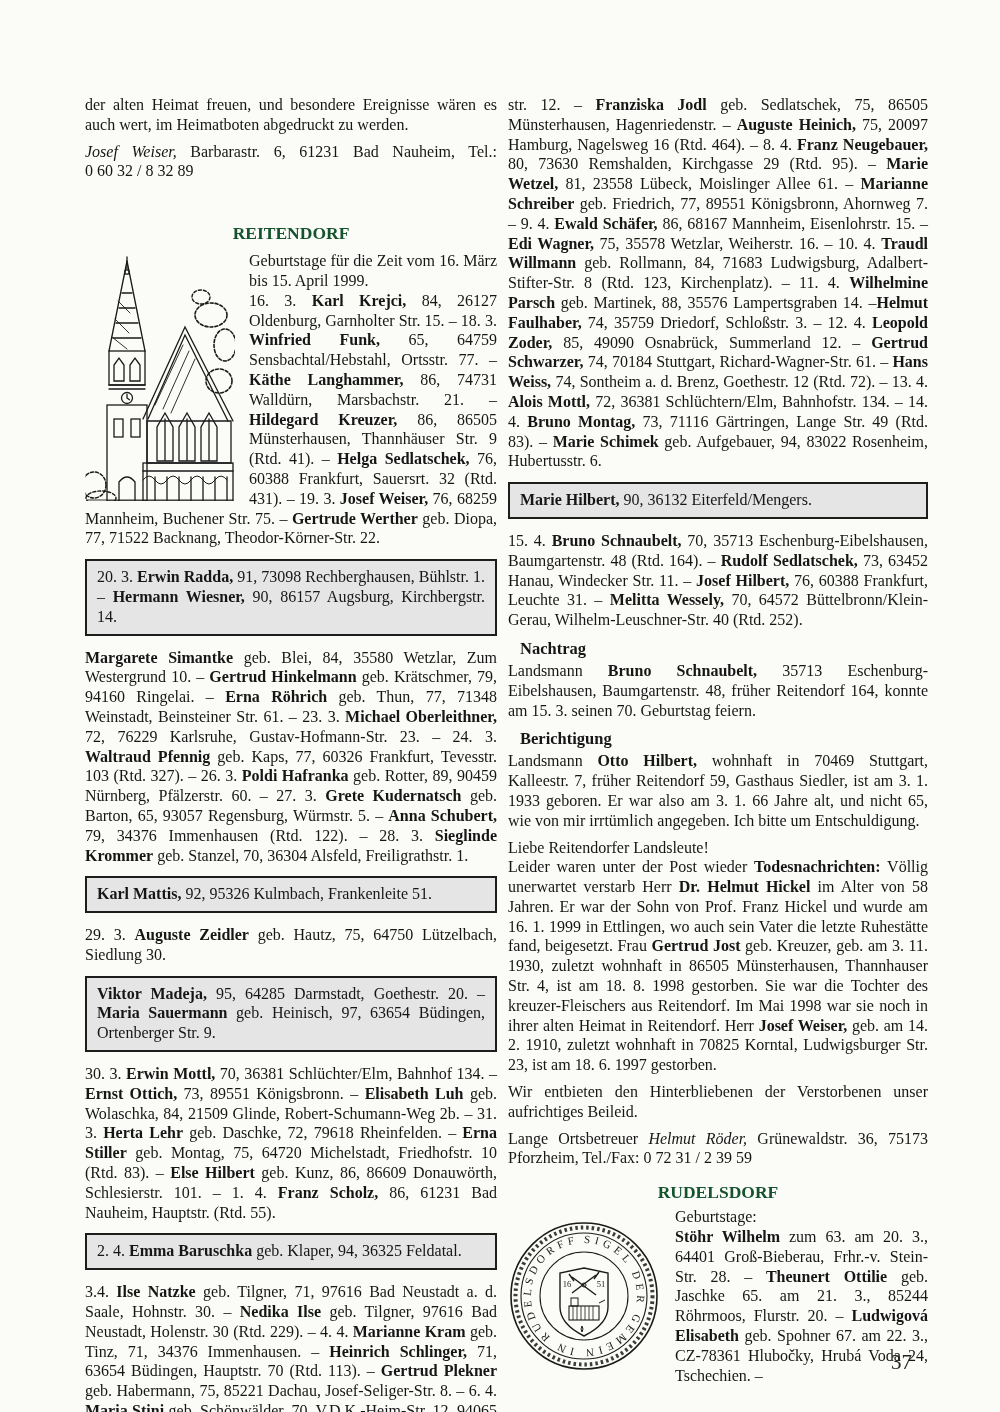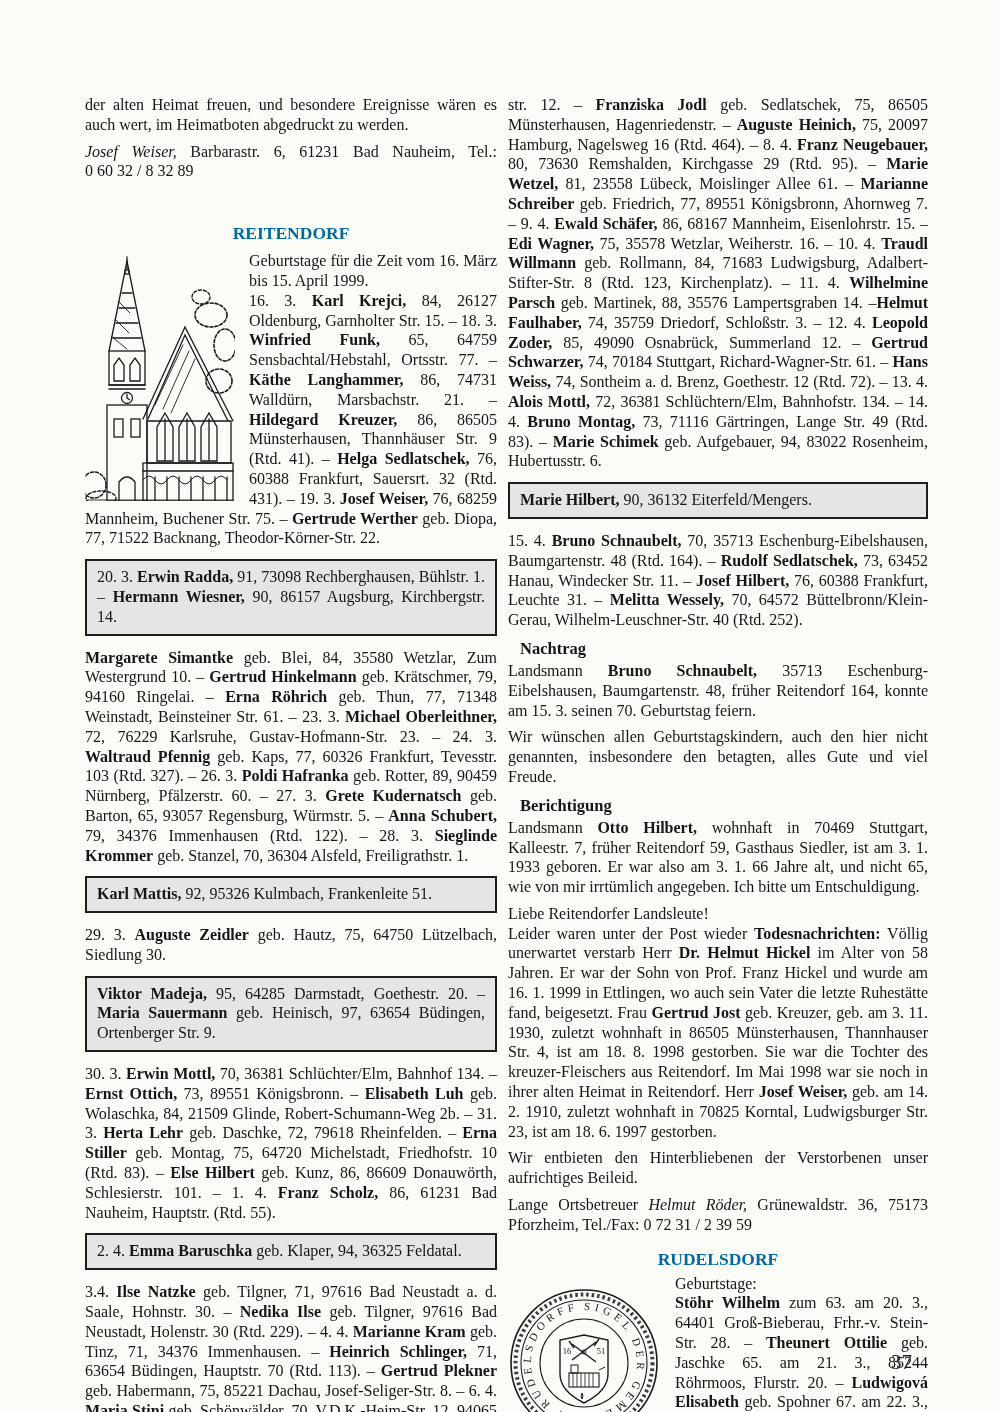--- a/index.html
+++ b/index.html
@@ -7,21 +7,21 @@
   .sheet{
     position:relative;width:1000px;height:1412px;margin:0 auto;
     background:#fbfbf8;color:#161616;overflow:hidden;
     box-sizing:border-box;padding:95px 72px 0 85px;
   }
   .columns{display:grid;grid-template-columns:412px 420px;column-gap:11px;}
   .para{margin:0 0 7px;font-size:16px;line-height:19.8px;text-align:justify;}
   .para:last-child{margin-bottom:0;}
   .box{border:2px solid #1d1d1b;background:#e5e5e5;padding:6px 10px 7px;margin:11px 0 12px;}
   .box .para{margin:0;}
-  h2.section{font-size:17.5px;font-weight:700;text-align:center;color:#0369a1;}
+  h2.section{font-size:17.5px;font-weight:700;text-align:center;color:#14532d;}
   .h2-reitendorf{margin:42px 0 7px;}
   .h2-rudelsdorf{margin:14px 0 4px;}
   h3.sub{font-size:16.5px;font-weight:700;margin:9px 12px 2px;}
   figure{margin:0;}
   .figwrap::after{content:"";display:table;clear:both;}
   .church-fig{float:left;width:150px;height:248px;margin:2px 14px 0 0;}
   .seal-fig{float:left;width:152px;height:170px;margin:4px 15px 2px 0;}
   .church-fig svg,.seal-fig svg{width:100%;height:100%;display:block;}
   .pageno{position:absolute;right:88px;bottom:37px;font-size:21px;color:#222;}
 </style>
@@ -116,21 +116,20 @@
       <p class="para"><span>str. 12. – </span><b>Franziska Jodl</b><span> geb. Sedlatschek, 75, 86505 Münsterhausen, Hagenriedenstr. – </span><b>Auguste Heinich,</b><span> 75, 20097 Hamburg, Nagelsweg 16 (Rtd. 464). – 8. 4. </span><b>Franz Neugebauer,</b><span> 80, 73630 Remshalden, Kirchgasse 29 (Rtd. 95). – </span><b>Marie Wetzel,</b><span> 81, 23558 Lübeck, Moislinger Allee 61. – </span><b>Marianne Schreiber</b><span> geb. Friedrich, 77, 89551 Königsbronn, Ahornweg 7. – 9. 4. </span><b>Ewald Schäfer,</b><span> 86, 68167 Mannheim, Eisenlohrstr. 15. – </span><b>Edi Wagner,</b><span> 75, 35578 Wetzlar, Weiherstr. 16. – 10. 4. </span><b>Traudl Willmann</b><span> geb. Rollmann, 84, 71683 Ludwigsburg, Adalbert-Stifter-Str. 8 (Rtd. 123, Kirchenplatz). – 11. 4. </span><b>Wilhelmine Parsch</b><span> geb. Martinek, 88, 35576 Lampertsgraben 14. –</span><b>Helmut Faulhaber,</b><span> 74, 35759 Driedorf, Schloßstr. 3. – 12. 4. </span><b>Leopold Zoder,</b><span> 85, 49090 Osnabrück, Summerland 12. – </span><b>Gertrud Schwarzer,</b><span> 74, 70184 Stuttgart, Richard-Wagner-Str. 61. – </span><b>Hans Weiss,</b><span> 74, Sontheim a. d. Brenz, Goethestr. 12 (Rtd. 72). – 13. 4. </span><b>Alois Mottl,</b><span> 72, 36381 Schlüchtern/Elm, Bahnhofstr. 134. – 14. 4. </span><b>Bruno Montag,</b><span> 73, 71116 Gärtringen, Lange Str. 49 (Rtd. 83). – </span><b>Marie Schimek</b><span> geb. Aufgebauer, 94, 83022 Rosenheim, Hubertusstr. 6.</span></p>
 
       <div class="box">
         <p class="para"><b>Marie Hilbert,</b><span> 90, 36132 Eiterfeld/Mengers.</span></p>
       </div>
 
       <p class="para"><span>15. 4. </span><b>Bruno Schnaubelt,</b><span> 70, 35713 Eschenburg-Eibelshausen, Baumgartenstr. 48 (Rtd. 164). – </span><b>Rudolf Sedlatschek,</b><span> 73, 63452 Hanau, Windecker Str. 11. – </span><b>Josef Hilbert,</b><span> 76, 60388 Frankfurt, Leuchte 31. – </span><b>Melitta Wessely,</b><span> 70, 64572 Büttelbronn/Klein-Gerau, Wilhelm-Leuschner-Str. 40 (Rtd. 252).</span></p>
 
       <h3 class="sub">Nachtrag</h3>
       <p class="para"><span>Landsmann </span><b>Bruno Schnaubelt,</b><span> 35713 Eschenburg-Eibelshausen, Baumgartenstr. 48, früher Reitendorf 164, konnte am 15. 3. seinen 70. Geburtstag feiern.</span></p>
-      <p class="para"><span>Wir wünschen allen Geburtstagskindern, auch den hier nicht genannten, insbesondere den betagten, alles Gute und viel Freude.</span></p>
 
       <h3 class="sub">Berichtigung</h3>
       <p class="para"><span>Landsmann </span><b>Otto Hilbert,</b><span> wohnhaft in 70469 Stuttgart, Kalleestr. 7, früher Reitendorf 59, Gasthaus Siedler, ist am 3. 1. 1933 geboren. Er war also am 3. 1. 66 Jahre alt, und nicht 65, wie von mir irrtümlich angegeben. Ich bitte um Entschuldigung.</span></p>
 
       <p class="para" style="margin-top:0;margin-bottom:0;"><span>Liebe Reitendorfer Landsleute!</span></p>
       <p class="para"><span>Leider waren unter der Post wieder </span><b>Todesnachrichten:</b><span> Völlig unerwartet verstarb Herr </span><b>Dr. Helmut Hickel</b><span> im Alter von 58 Jahren. Er war der Sohn von Prof. Franz Hickel und wurde am 16. 1. 1999 in Ettlingen, wo auch sein Vater die letzte Ruhestätte fand, beigesetzt. Frau </span><b>Gertrud Jost</b><span> geb. Kreuzer, geb. am 3. 11. 1930, zuletzt wohnhaft in 86505 Münsterhausen, Thannhauser Str. 4, ist am 18. 8. 1998 gestorben. Sie war die Tochter des kreuzer-Fleischers aus Reitendorf. Im Mai 1998 war sie noch in ihrer alten Heimat in Reitendorf. Herr </span><b>Josef Weiser,</b><span> geb. am 14. 2. 1910, zuletzt wohnhaft in 70825 Korntal, Ludwigsburger Str. 23, ist am 18. 6. 1997 gestorben.</span></p>
       <p class="para"><span>Wir entbieten den Hinterbliebenen der Verstorbenen unser aufrichtiges Beileid.</span></p>
       <p class="para"><span>Lange Ortsbetreuer </span><i>Helmut Röder,</i><span> Grünewaldstr. 36, 75173 Pforzheim, Tel./Fax: 0&nbsp;72&nbsp;31&nbsp;/&nbsp;2&nbsp;39&nbsp;59</span></p>
 
       <h2 class="section h2-rudelsdorf">RUDELSDORF</h2>

